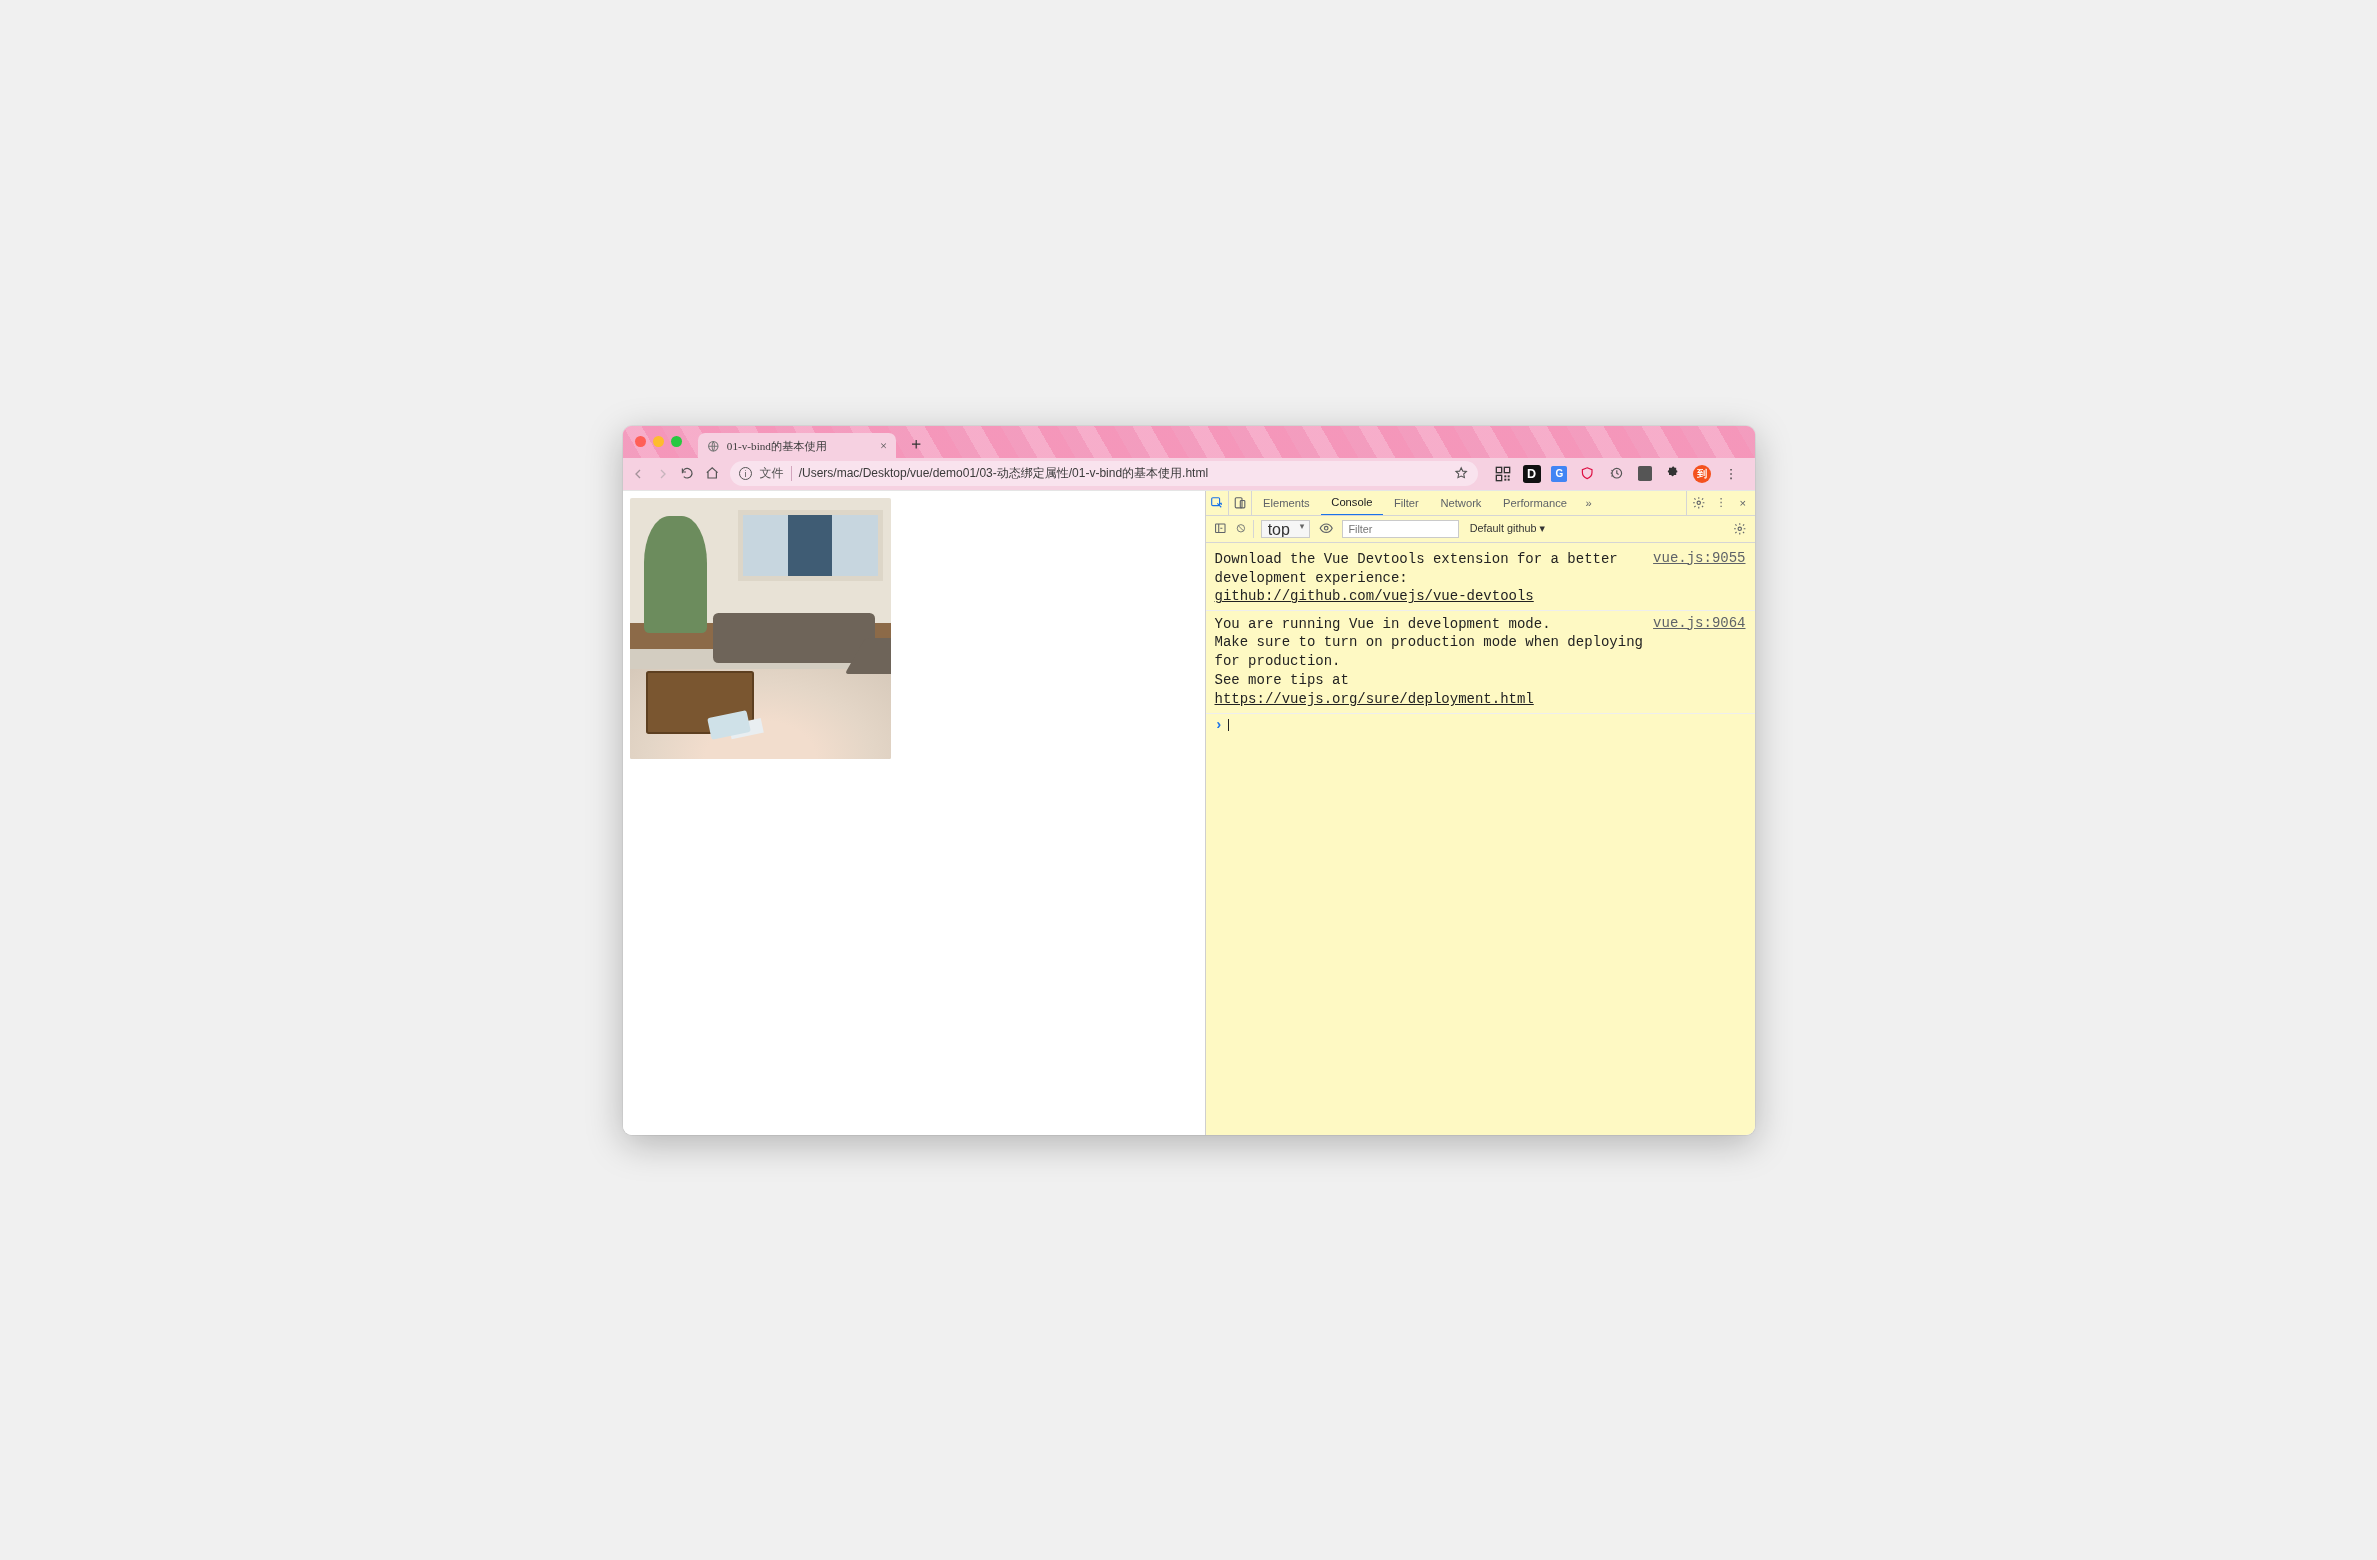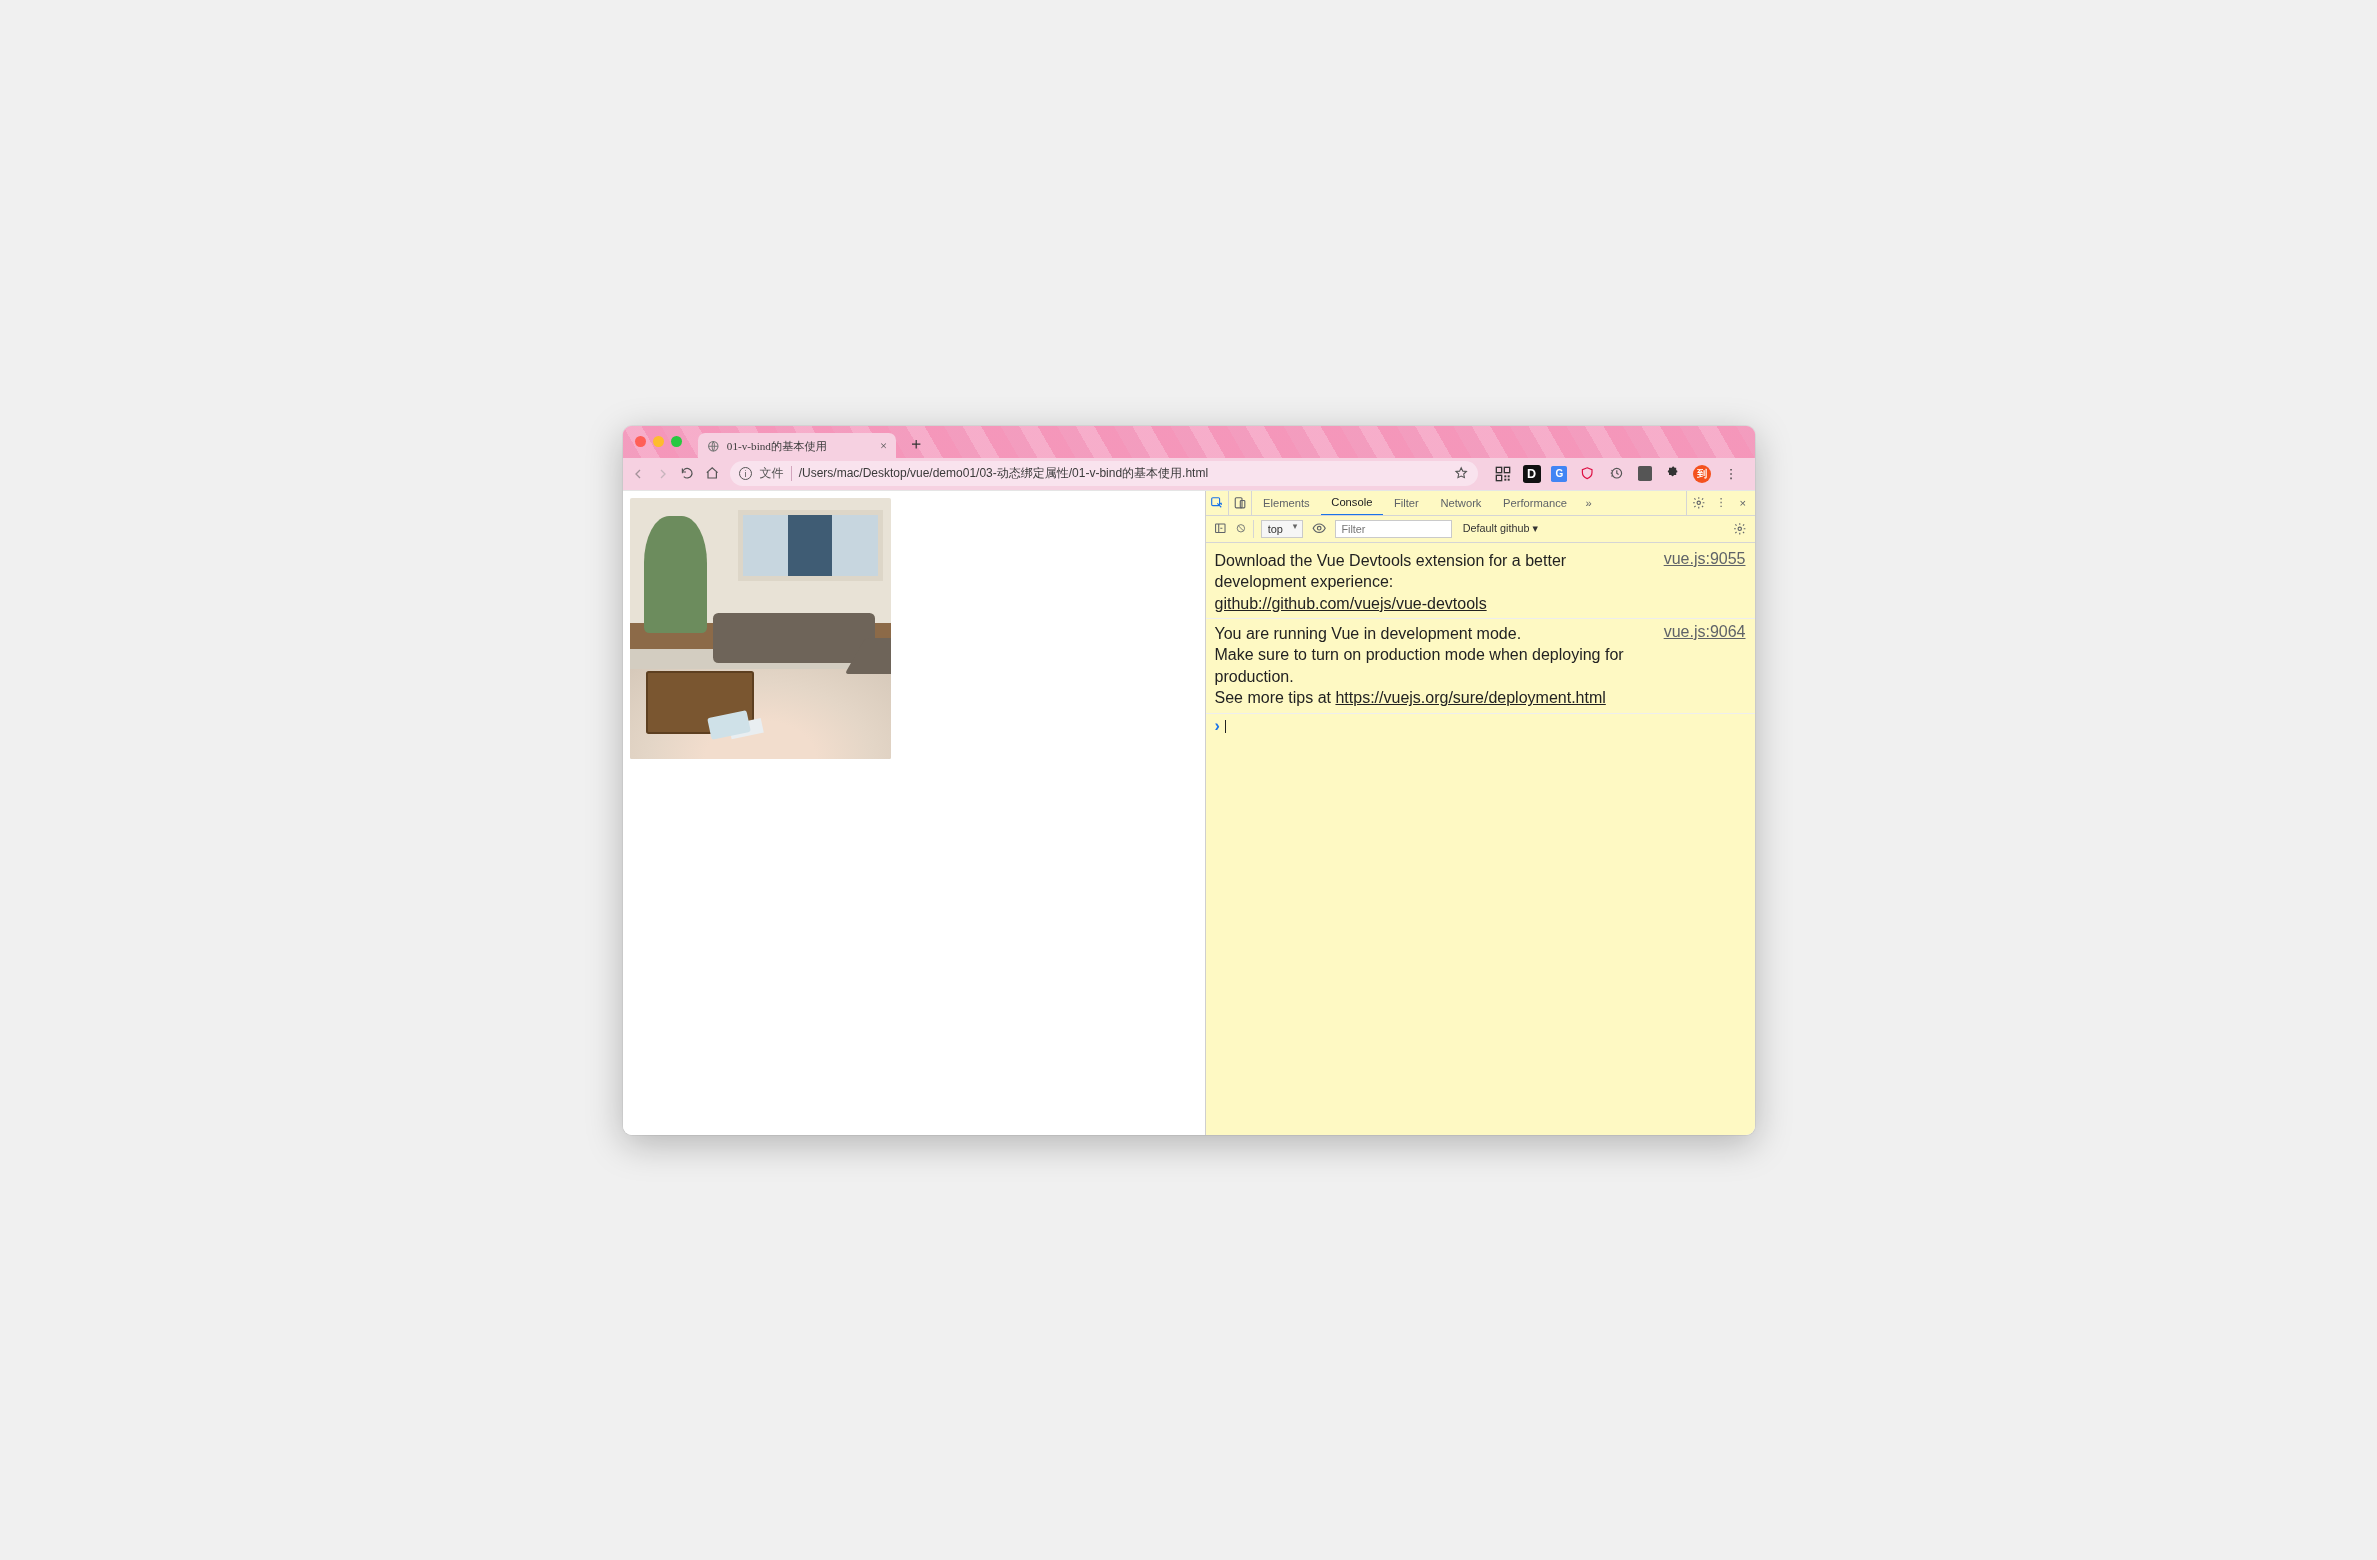--- a/index.html
+++ b/index.html
@@ -153,29 +153,29 @@
 .dt-tabs .spacer { flex:1; }
 .dt-tabs .more { width:21.6px; display:flex; align-items:center; justify-content:center; color:#5f6368; cursor:pointer; }
 .dt-tabs .gear { width:25px; display:flex; align-items:center; justify-content:center; color:#5f6368; cursor:pointer; border-left:0.9px solid #d5d5d5;}
 .dt-tabs .menu3 { width:20px; display:flex; align-items:center; justify-content:center; color:#5f6368; cursor:pointer; }
 .dt-tabs .closex { width:23.4px; display:flex; align-items:center; justify-content:center; color:#5f6368; cursor:pointer; }
 .dt-toolbar { height:27px; border-bottom:0.9px solid #d5d5d5; display:flex; align-items:center; padding:0 5.4px; gap:7.2px; }
 .dt-toolbar .tb { width:18px; height:18px; display:flex; align-items:center; justify-content:center; color:#5f6368; cursor:pointer; }
 .dt-toolbar .tb.sep { border-right:0.9px solid #d5d5d5; padding-right:7.2px; }
 .dt-toolbar select.fake {
   border:0.9px solid #cacaca; height:18px; padding: 0 18px 0 5.4px;
-  background:#f6f6f6; font-size:11px; color:#333; appearance:none; position:relative;
+  background:#f6f6f6; font-size:16px; color:#333; appearance:none; position:relative;
 }
 .dt-toolbar .selwrap { position:relative; }
 .dt-toolbar .selwrap::after { content:"▾"; position:absolute; right:5.4px; top:1.8px; font-size:9px; color:#666; pointer-events:none;}
 .dt-toolbar .filter { border:0.9px solid #cacaca; height:18px; width:117px; padding:0 5.4px; font-size:10.8px; color:#333; }
 .dt-toolbar .levels { font-size:10.8px; color:#333; margin-left:3.6px; cursor:pointer; }
 .dt-toolbar .gearr { margin-left:auto; color:#5f6368; cursor:pointer; }
 
-.console-body { flex:1; padding: 3.6px 0; font-family: Liberation Sans, sans-serif; font-size:16px; color:#222; overflow:auto; }
+.console-body { flex:1; padding: 3.6px 0; font-family: Liberation Mono, monospace; font-size:14px; color:#222; overflow:auto; }
 .log { padding: 3.6px 9px; border-bottom:0.9px solid #eee; display:flex; gap:9px; }
 .log .msg { flex:1; white-space:pre-wrap; line-height:1.35; }
 .log .src { color:#5f6368; text-decoration:underline; white-space:nowrap; cursor:pointer; }
 .log a { color:#222; text-decoration:underline; }
 .prompt { padding: 3.6px 9px; display:flex; gap:5.4px; align-items:center; }
 .prompt .caret { color:#1a73e8; font-weight:bold; }
 .prompt .cursor { width:0.9px; height:12.6px; background:#222; }
 
 svg { display:block; }
 </style>

